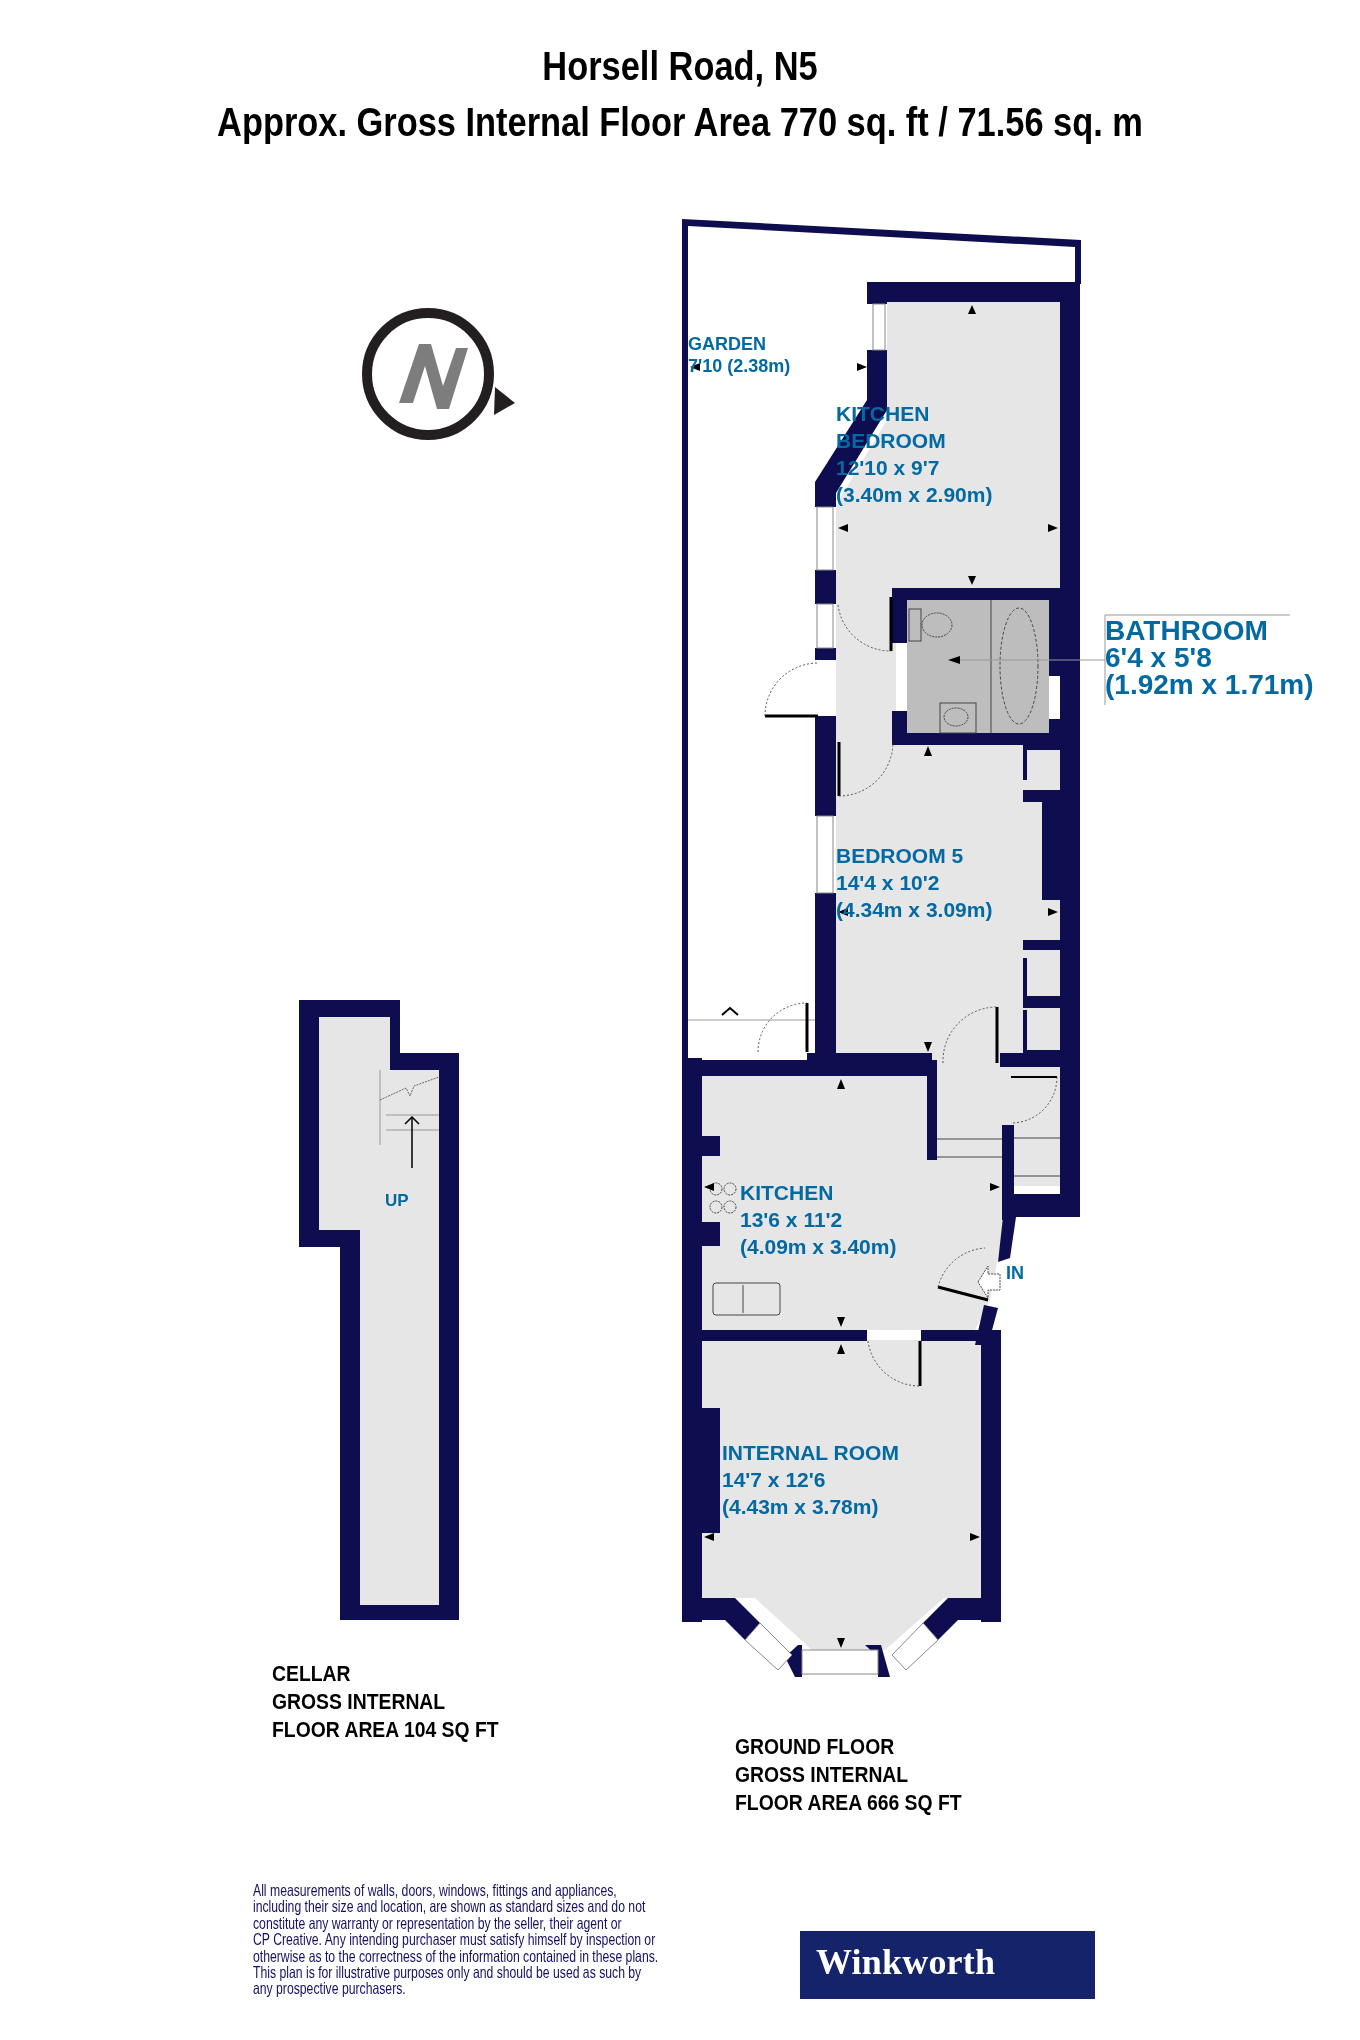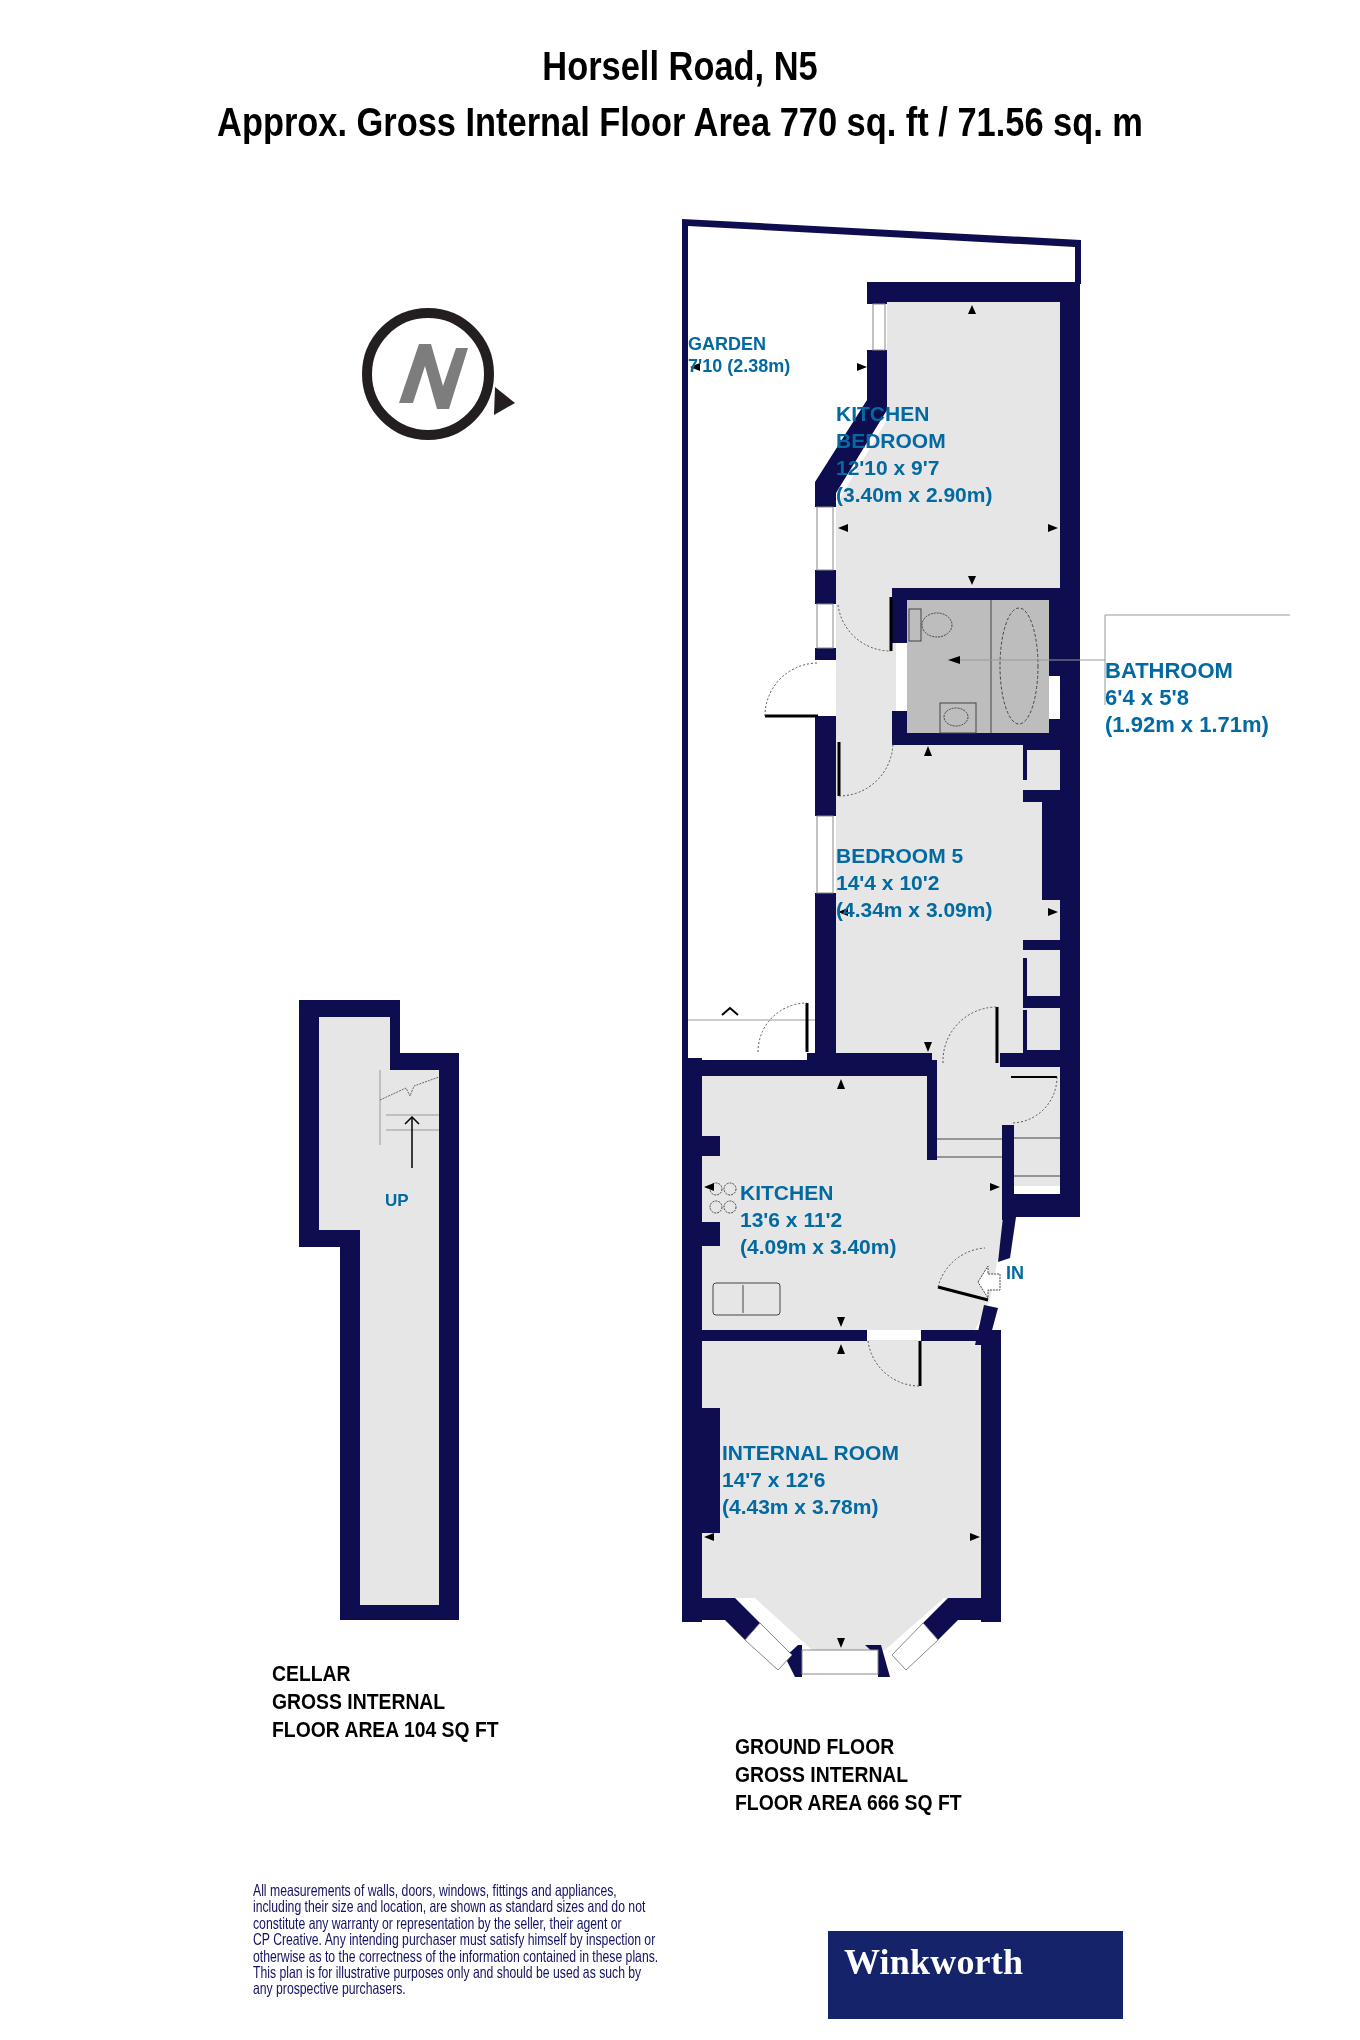--- a/index.html
+++ b/index.html
@@ -7,21 +7,21 @@
   #plan { position: absolute; left: 0; top: 0; width: 1360px; height: 2040px; }
   .title { position: absolute; left: 0; width: 1360px; text-align: center; font-family: "Liberation Sans", sans-serif; font-weight: bold; color: #000; transform: scaleX(0.86); transform-origin: center; }
   #title-main { top: 44px; font-size: 40px; }
   #title-sub { top: 100px; font-size: 40px; }
   .lbl { position: absolute; font-family: "Liberation Sans", sans-serif; font-weight: bold; color: #0369a1; line-height: 1.2; white-space: nowrap; }
   .lbl span { display: block; }
   .area { position: absolute; font-family: "Liberation Sans", sans-serif; font-weight: bold; font-size: 22px; line-height: 28px; color: #000; transform: scaleX(0.88); transform-origin: left top; white-space: nowrap; }
   .area span { display: block; }
   #disclaimer { position: absolute; left: 253px; top: 1882px; width: 560px; font-family: "Liberation Sans", sans-serif; font-size: 16.5px; line-height: 16.4px; color: #121263; transform: scaleX(0.74); transform-origin: left top; white-space: nowrap; }
   #disclaimer span { display: block; }
-  #brand { position: absolute; left: 800px; top: 1931px; width: 295px; height: 88px; background: #15236a; margin-left: 28px; }
+  #brand { position: absolute; left: 800px; top: 1931px; width: 295px; height: 68px; background: #15236a; }
   #brand-text { position: absolute; left: 16px; top: 10px; font-family: "Liberation Serif", serif; font-weight: bold; font-size: 36px; color: #ffffff; letter-spacing: 0.2px; }
 </style>
 </head>
 <body>
 
 <div id="title-main" class="title">Horsell Road, N5</div>
 <div id="title-sub" class="title">Approx. Gross Internal Floor Area 770 sq. ft / 71.56 sq. m</div>
 
 <svg id="plan" viewBox="0 0 1360 2040" xmlns="http://www.w3.org/2000/svg">
 
@@ -224,21 +224,21 @@
   <span>7'10 (2.38m)</span>
 </div>
 
 <div class="lbl" style="left:836px; top:400px; width:224px; font-size:21px; line-height:27px;">
   <span>KITCHEN</span>
   <span>BEDROOM</span>
   <span>12'10 x 9'7</span>
   <span>(3.40m x 2.90m)</span>
 </div>
 
-<div class="lbl" style="left:1105px; top:617px; width:185px; font-size:22px; line-height:27px;margin-top:40px;">
+<div class="lbl" style="left:1105px; top:617px; width:185px; font-size:28px; line-height:27px;">
   <span>BATHROOM</span>
   <span>6'4 x 5'8</span>
   <span>(1.92m x 1.71m)</span>
 </div>
 
 <div class="lbl" style="left:836px; top:842px; width:226px; font-size:21px; line-height:27px;">
   <span>BEDROOM 5</span>
   <span>14'4 x 10'2</span>
   <span>(4.34m x 3.09m)</span>
 </div>

